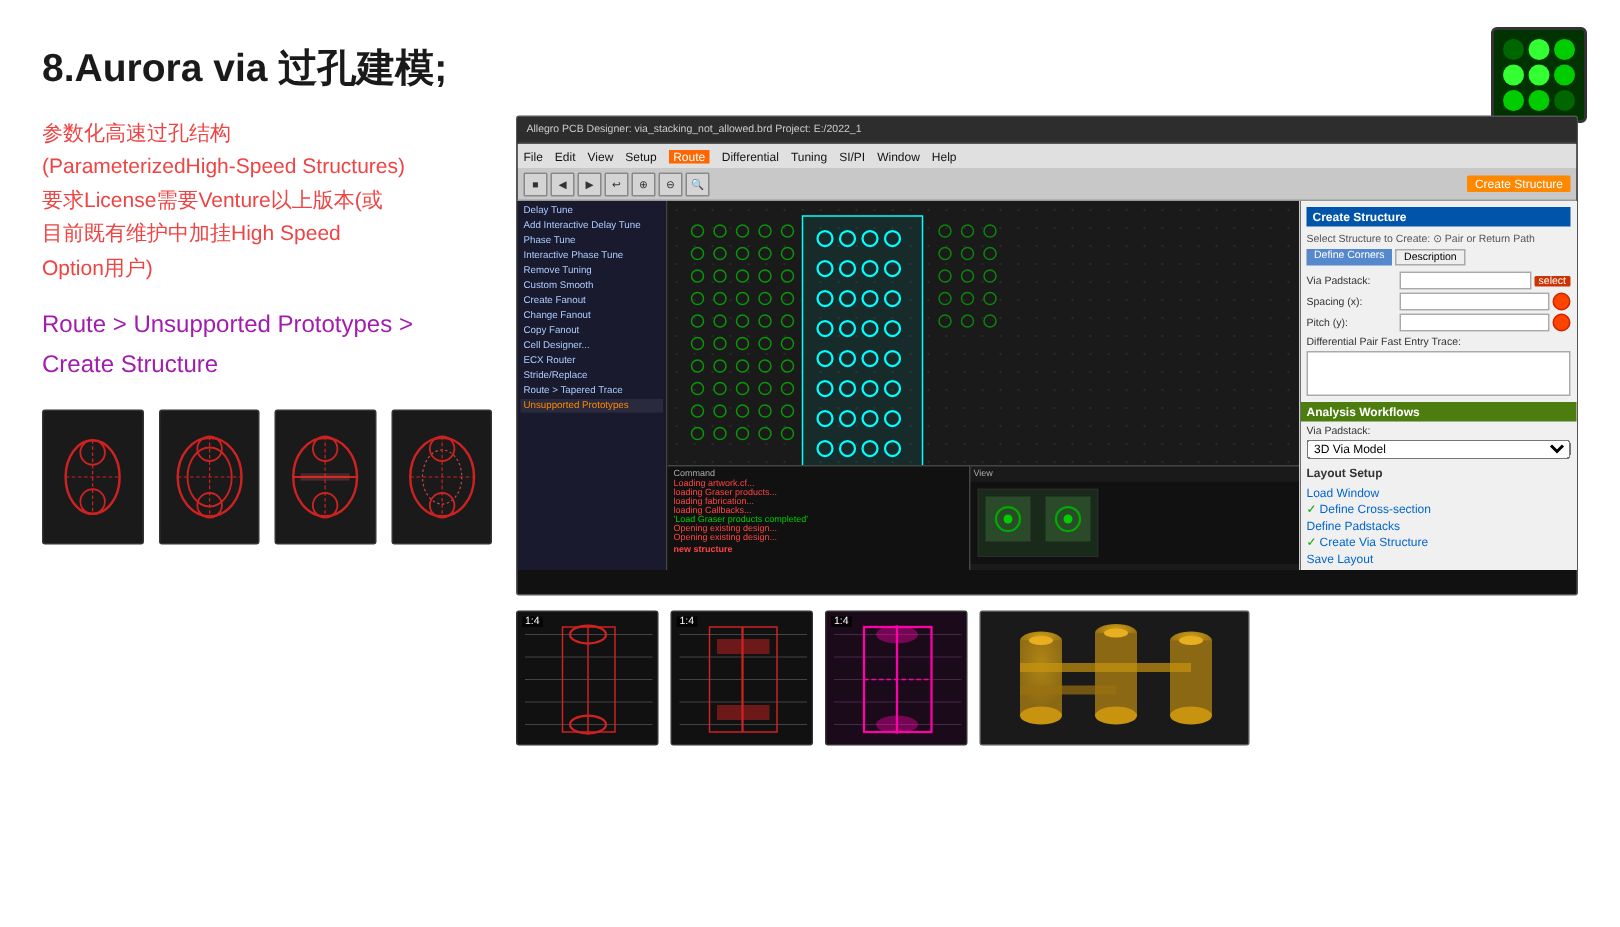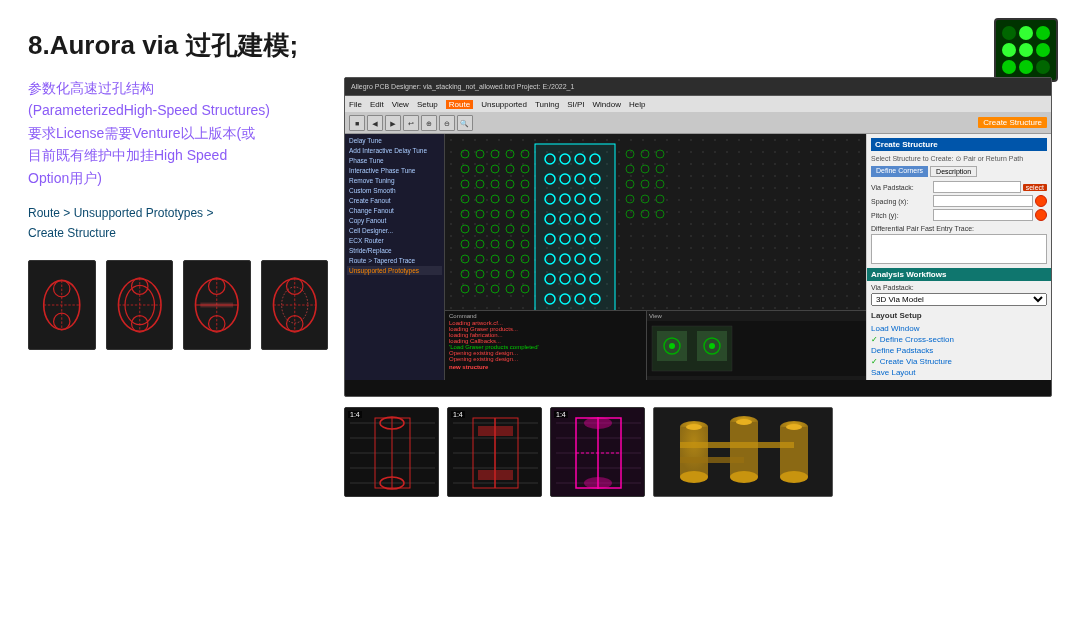--- a/index.html
+++ b/index.html
@@ -73,28 +73,28 @@
     }
 
     
     .left-panel {
       width: 300px;
       flex-shrink: 0;
     }
 
     .left-panel p {
       font-size: 14px;
-      color: #8b5cf6;
+      color: #ef4444;
       line-height: 1.6;
       margin-bottom: 14px;
     }
 
     .left-panel .route-text {
-      font-size: 12px;
-      color: #0c4a6e;
+      font-size: 16px;
+      color: #a21caf;
       line-height: 1.7;
     }
 
     
     .center-panel {
       flex: 1;
       display: flex;
       flex-direction: column;
       gap: 8px;
     }
@@ -319,21 +319,21 @@
       display: flex;
       align-items: center;
       gap: 2px;
       margin-bottom: 2px;
       font-size: 7px;
     }
 
     .pcb-form-row label { color: #333; min-width: 60px; }
 
     .analysis-header {
-      background: #0f766e;
+      background: #4d7c0f;
       color: white;
       padding: 2px 4px;
       font-size: 8px;
       font-weight: bold;
       margin: 4px -4px 3px -4px;
     }
   </style>
 </head>
 <body>
 
@@ -420,21 +420,21 @@
         <div class="pcb-titlebar">
           <span style="font-size:7px;">Allegro PCB Designer: via_stacking_not_allowed.brd Project: E:/2022_1</span>
         </div>
 
         <div class="pcb-menubar">
           <span class="pcb-menu-item">File</span>
           <span class="pcb-menu-item">Edit</span>
           <span class="pcb-menu-item">View</span>
           <span class="pcb-menu-item">Setup</span>
           <span class="pcb-menu-item active">Route</span>
-          <span class="pcb-menu-item">Unsupported</span>
+          <span class="pcb-menu-item">Differential</span>
           <span class="pcb-menu-item">Tuning</span>
           <span class="pcb-menu-item">SI/PI</span>
           <span class="pcb-menu-item">Window</span>
           <span class="pcb-menu-item">Help</span>
         </div>
 
         <div class="pcb-toolbar">
           <div class="toolbar-btn">■</div>
           <div class="toolbar-btn">◀</div>
           <div class="toolbar-btn">▶</div>

